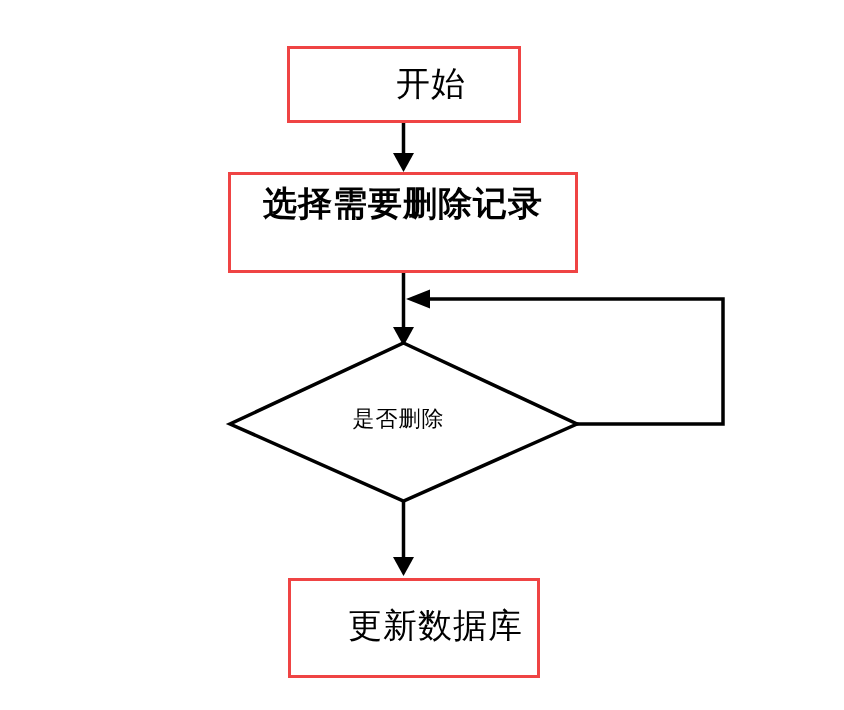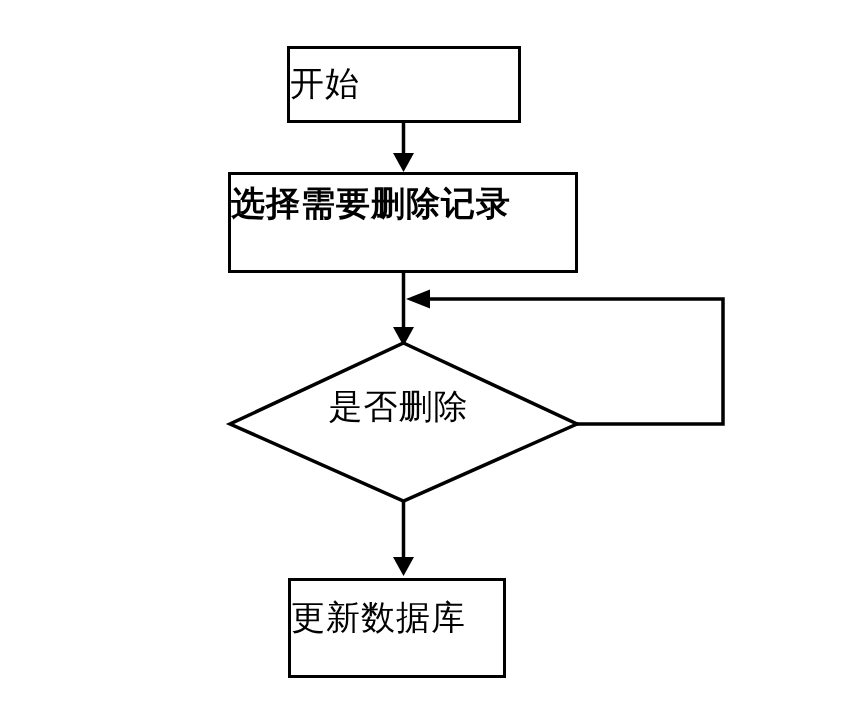--- a/index.html
+++ b/index.html
@@ -19,24 +19,24 @@
   .connectors {
     position: absolute;
     left: 0;
     top: 0;
     width: 844px;
     height: 710px;
   }
   .node {
     position: absolute;
     box-sizing: border-box;
-    border: 3px solid #000000;
+    border: 3px solid #ef4444;
     background: #ffffff;
     display: flex;
-    justify-content: flex-start;
+    justify-content: flex-end;
     font-size: 34px;
     letter-spacing: 1px;
     line-height: 1.25;
     white-space: nowrap;
   }
   .node-start {
     left: 287px;
     top: 46px;
     width: 234px;
     height: 77px;
@@ -49,36 +49,36 @@
     width: 350px;
     height: 101px;
     align-items: flex-start;
     padding-top: 8px;
     padding-right: 32px;
     font-weight: bold;
   }
   .node-update {
     left: 288px;
     top: 578px;
-    width: 218px;
+    width: 252px;
     height: 100px;
     align-items: flex-start;
-    padding-top: 16px;
+    padding-top: 24px;
     padding-right: 14px;
   }
   .diamond-label {
     position: absolute;
     left: 230px;
-    top: 386px;
+    top: 398px;
     width: 347px;
     height: 42px;
     display: flex;
     align-items: center;
     justify-content: center;
-    font-size: 34px;
+    font-size: 22px;
     letter-spacing: 1px;
     padding-right: 10px;
     box-sizing: border-box;
     white-space: nowrap;
   }
 </style>
 </head>
 <body>
 
 <div class="canvas">

